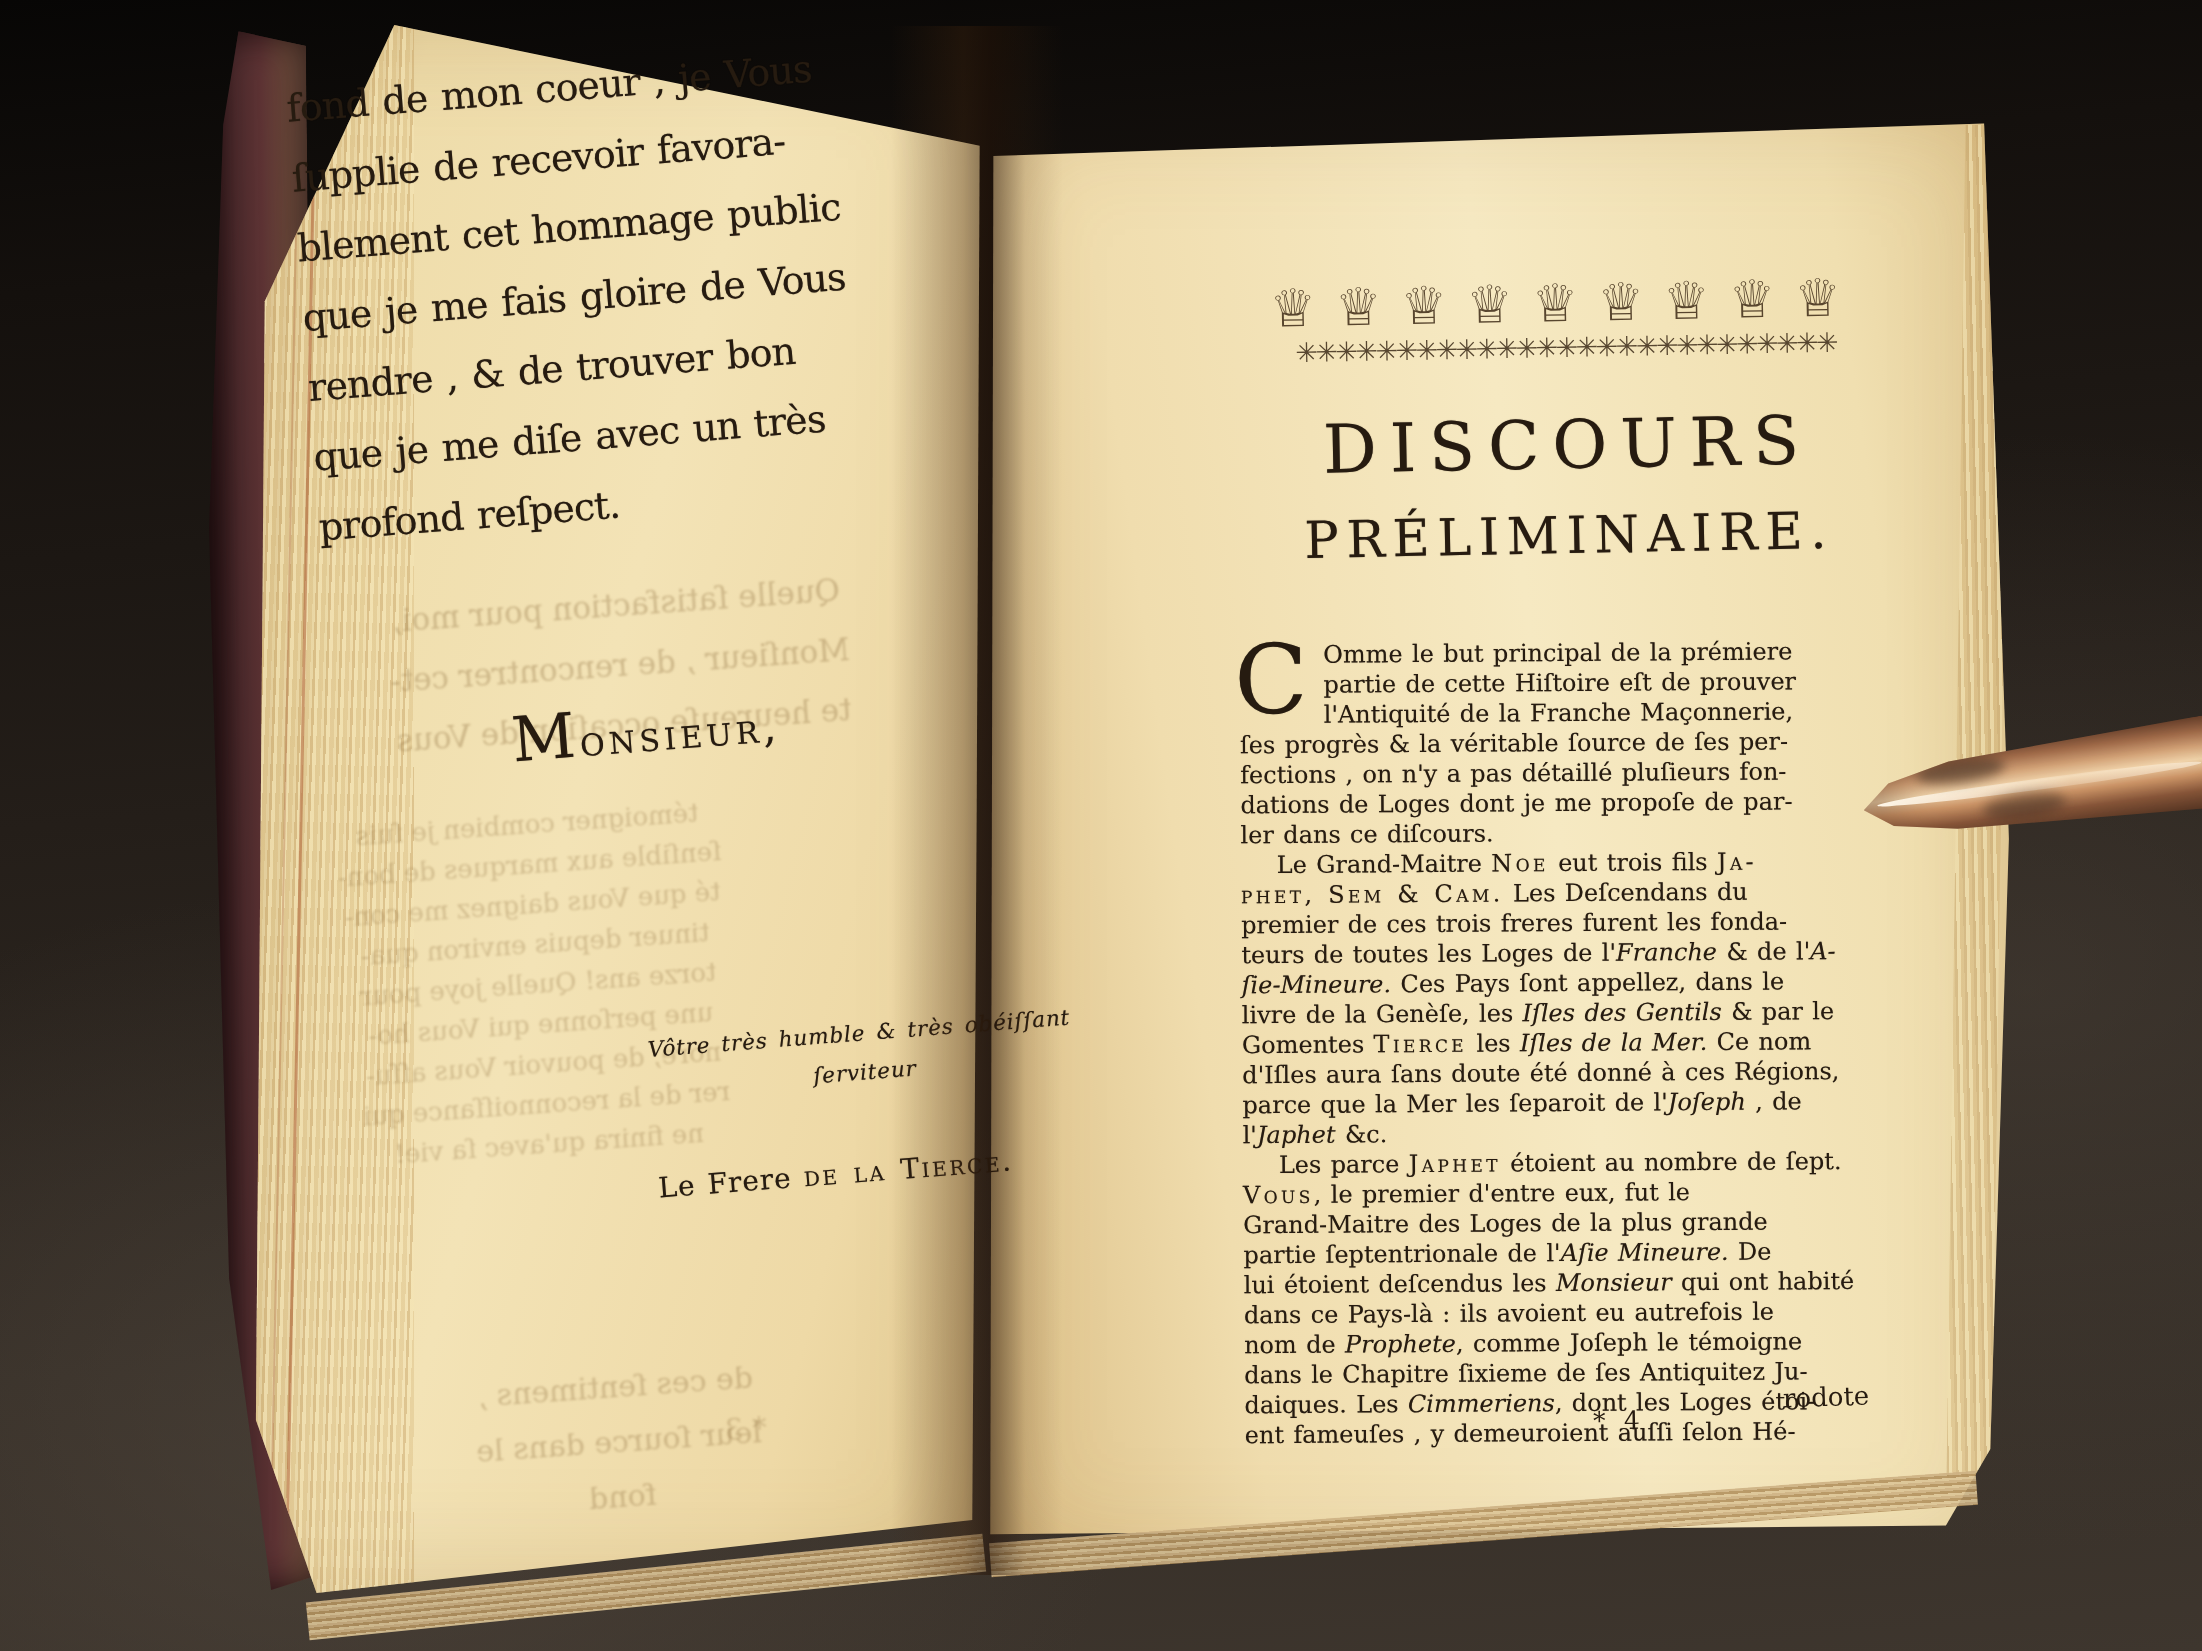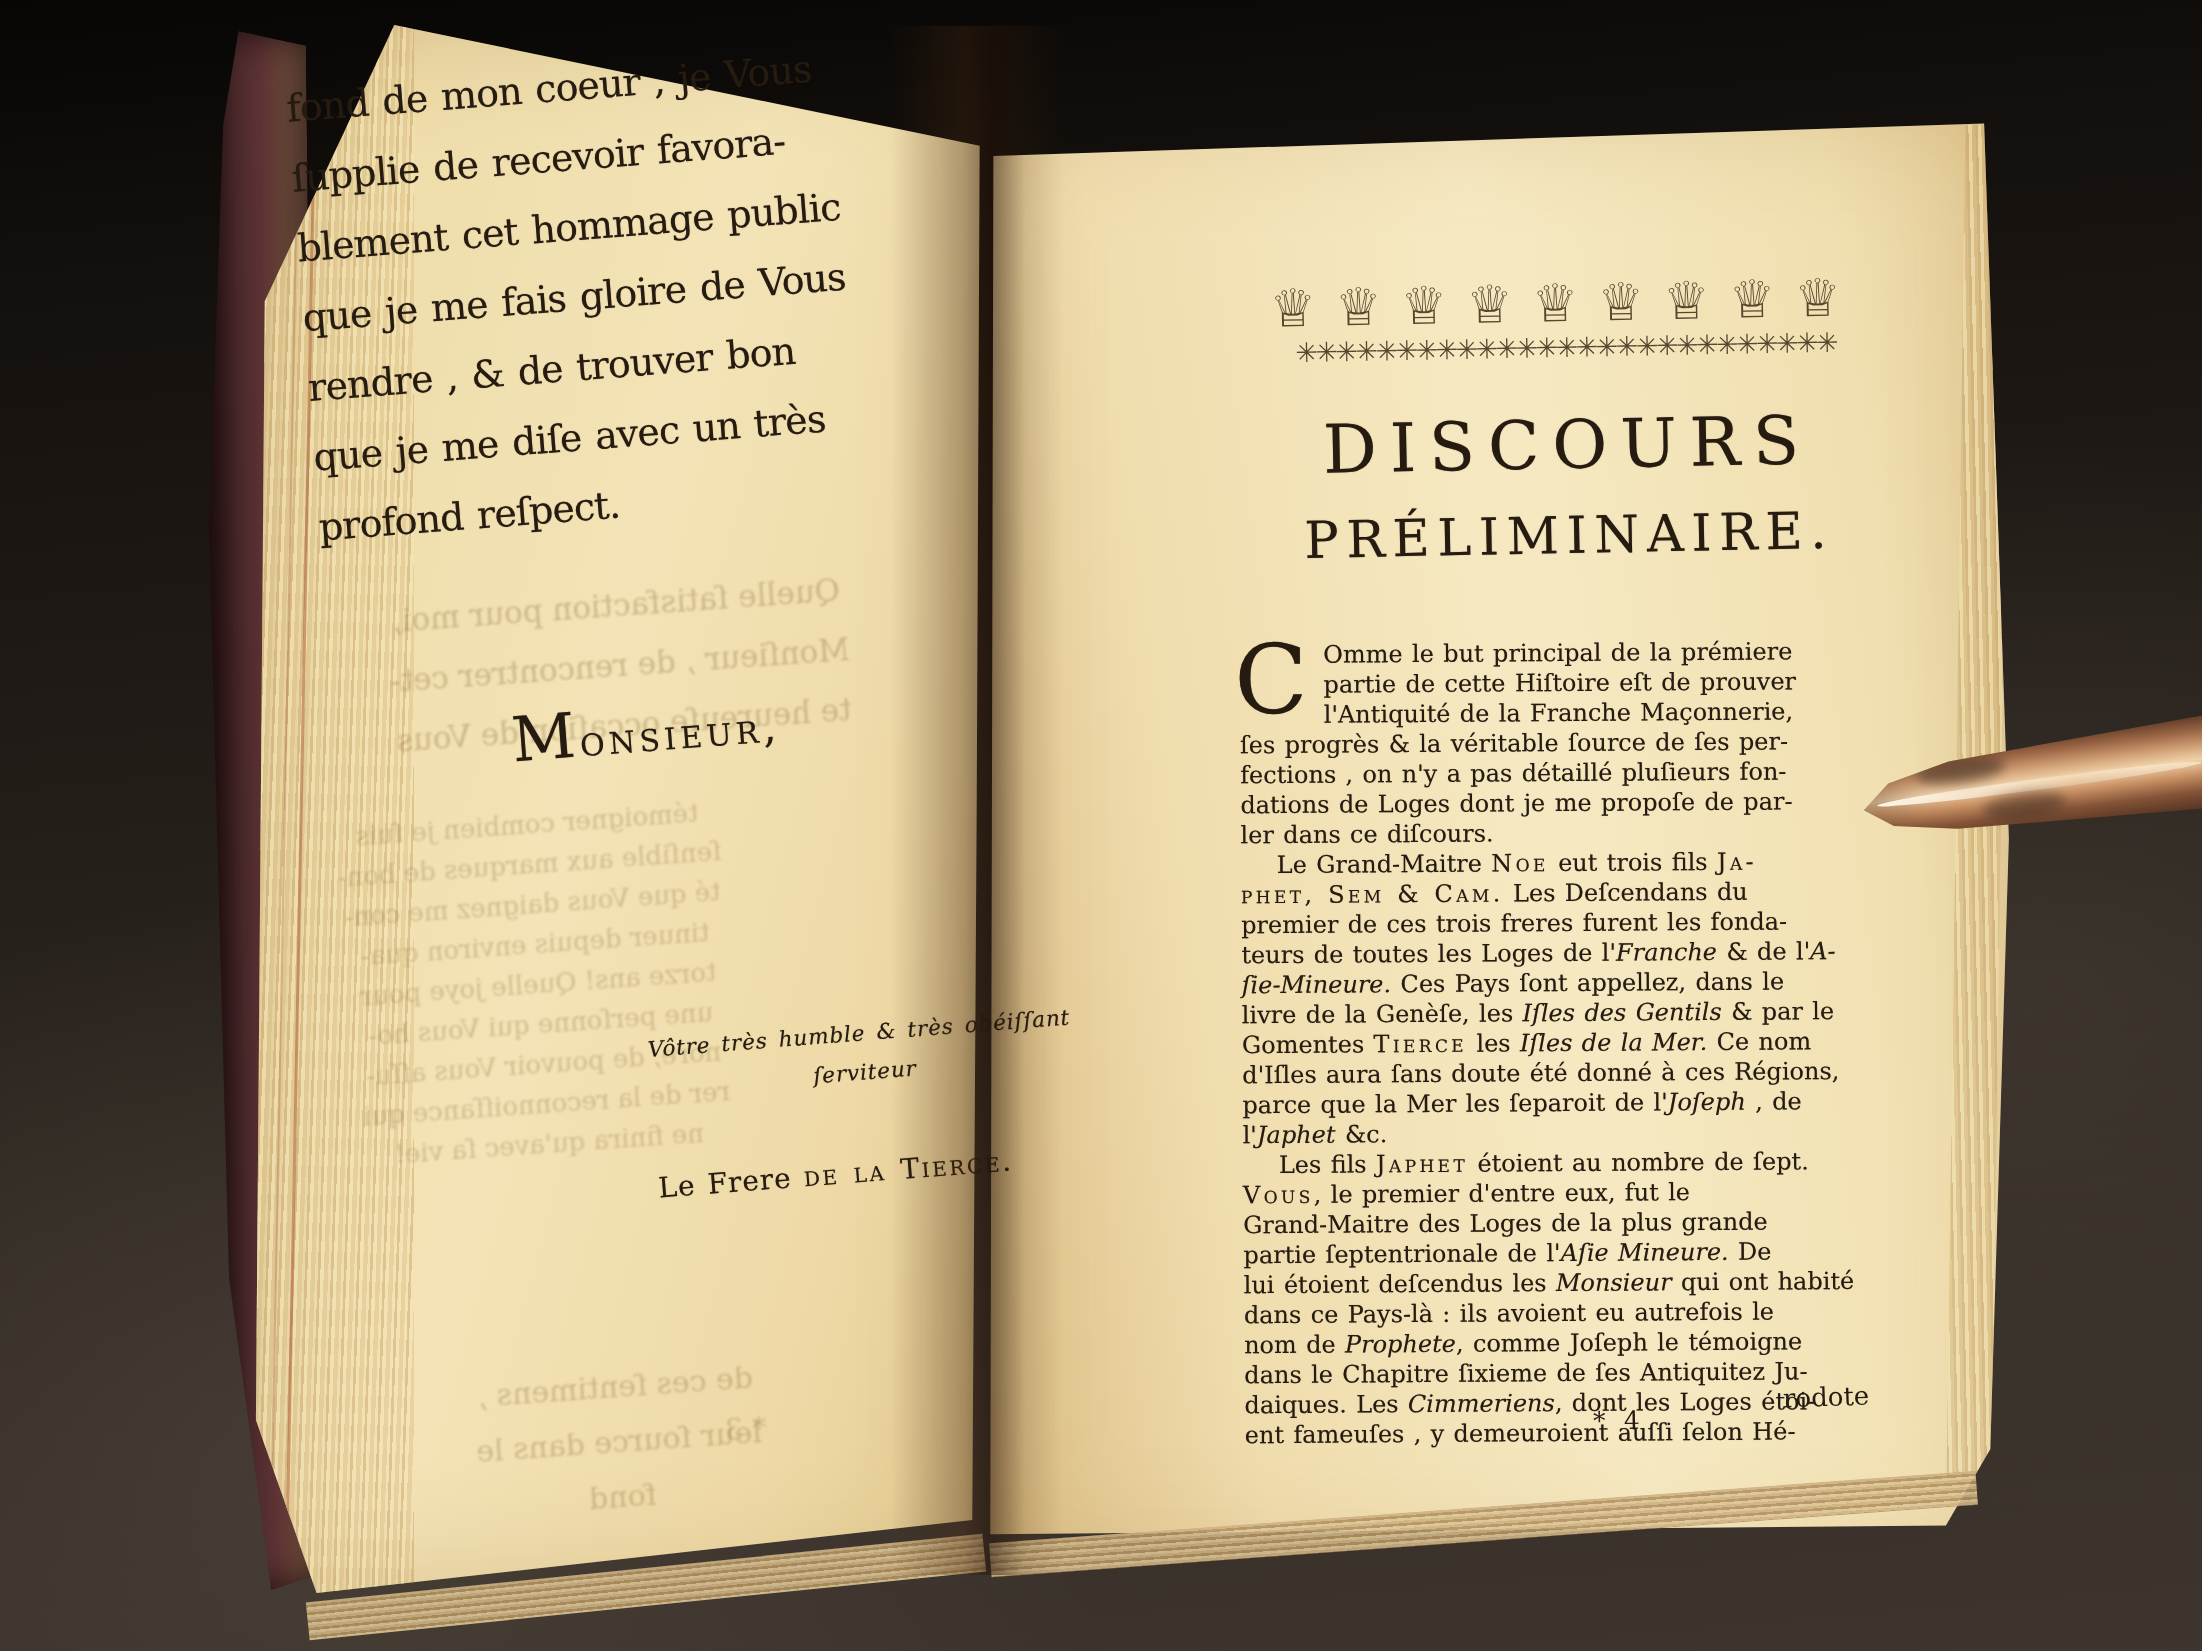--- a/index.html
+++ b/index.html
@@ -193,21 +193,21 @@
         <div class="line"><span>premier de ces trois freres furent les fonda-</span></div>
         <div class="line"><span>teurs de toutes les Loges de l'</span><span class="i">Franche</span><span> &amp; de l'</span><span class="i">A-</span></div>
         <div class="line"><span class="i">ſie-Mineure.</span><span>  Ces Pays ſont appellez, dans le</span></div>
         <div class="line"><span>livre de la Genèſe, les </span><span class="i">Iſles des Gentils</span><span> &amp; par le</span></div>
         <div class="line"><span>Gomentes </span><span class="nm">Tierce</span><span> les </span><span class="i">Iſles de la Mer.</span><span>  Ce nom</span></div>
         <div class="line"><span>d'Iſles aura ſans doute été donné à ces Régions,</span></div>
         <div class="line"><span>parce que la Mer les ſeparoit de l'</span><span class="i">Joſeph</span><span> , de</span></div>
         <div class="line"><span>l'</span><span class="i">Japhet</span><span> &amp;c.</span></div>
       </div>
     <div class="para">
-        <div class="line ind1"><span>Les fils </span><span class="nm">Japhet</span><span> étoient au nombre de ſept.</span></div>
+        <div class="line ind1"><span>Les parce </span><span class="nm">Japhet</span><span> étoient au nombre de ſept.</span></div>
         <div class="line"><span class="nm">Vous</span><span>, le premier d'entre eux, fut le</span></div>
         <div class="line"><span>Grand-Maitre des Loges de la plus grande</span></div>
         <div class="line"><span>partie ſeptentrionale de l'</span><span class="i">Aſie Mineure.</span><span>  De</span></div>
         <div class="line"><span>lui étoient deſcendus les </span><span class="i">Monsieur</span><span> qui ont habité</span></div>
         <div class="line"><span>dans ce Pays-là :  ils avoient eu autrefois le</span></div>
         <div class="line"><span>nom de </span><span class="i">Prophete</span><span>,  comme Joſeph le témoigne</span></div>
         <div class="line"><span>dans le Chapitre ſixieme de ſes Antiquitez Ju-</span></div>
         <div class="line"><span>daiques.  Les </span><span class="i">Cimmeriens</span><span>, dont les Loges étoi-</span></div>
         <div class="line"><span>ent fameuſes , y demeuroient auſſi ſelon Hé-</span></div>
       </div>

